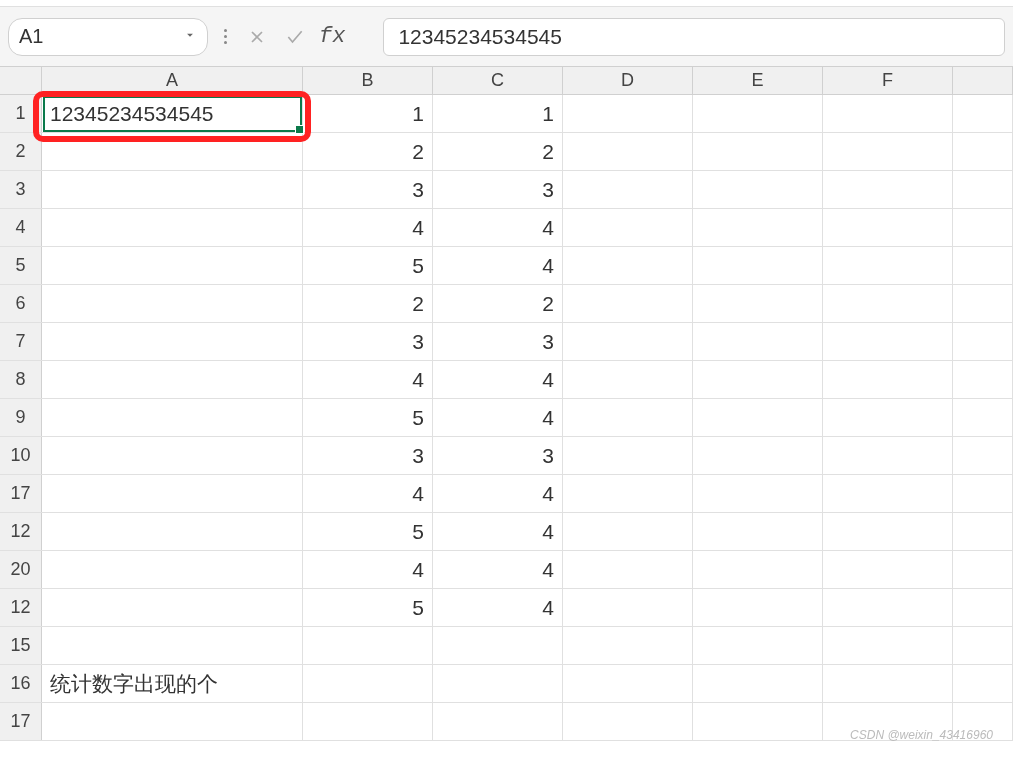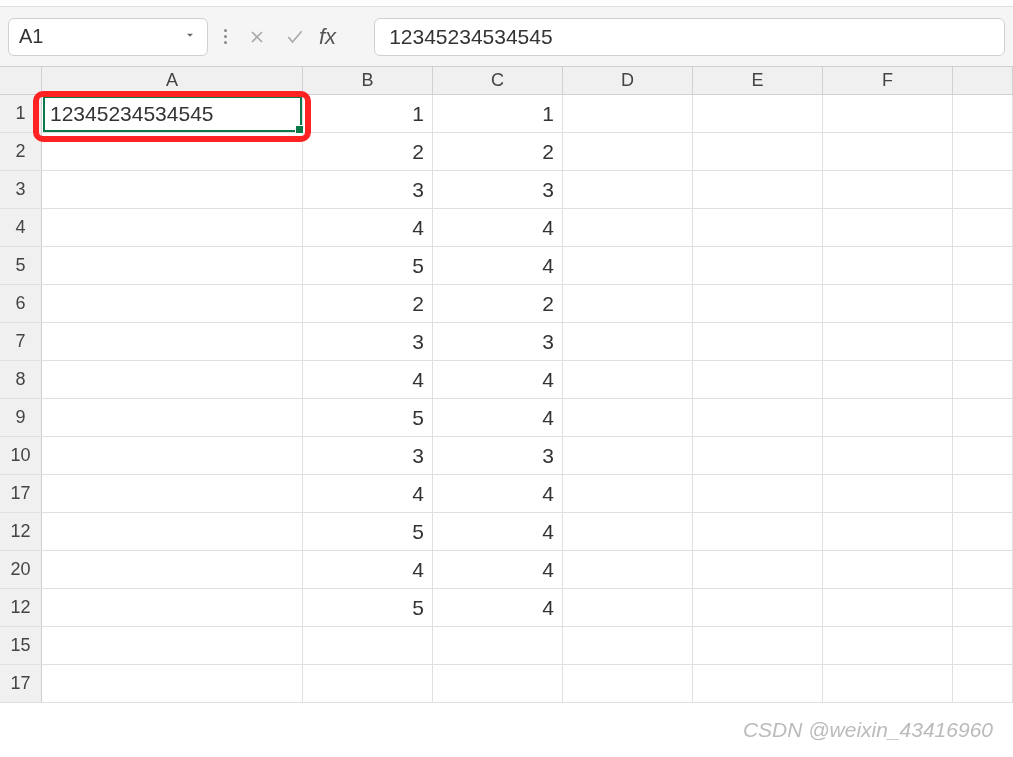--- a/index.html
+++ b/index.html
@@ -26,21 +26,21 @@
       display: flex;
       align-items: center;
       padding: 0 8px;
       border-bottom: 1px solid #d0d0d0;
     }
     .name-box {
       width: 200px;
       height: 38px;
       background: #fff;
       border: 1px solid #d0d0d0;
-      border-radius: 6px;
+      border-radius: 14px;
       display: flex;
       align-items: center;
       padding: 0 10px;
       font-size: 20px;
       color: #333;
       position: relative;
     }
     .name-box-text {
       flex: 1;
     }
@@ -87,21 +87,21 @@
       height: 20px;
       stroke: #aaa;
       fill: none;
       stroke-width: 2;
     }
     .fx-label {
       font-style: italic;
       font-size: 22px;
       color: #555;
       margin-right: 20px;
-      font-family: Liberation Sans, sans-serif;
+      font-family: Liberation Mono, monospace;
     }
     .formula-input {
       flex: 1;
       height: 38px;
       background: #fff;
       border: 1px solid #d0d0d0;
       border-radius: 6px;
       padding: 0 14px;
       font-size: 21px;
       color: #333;
@@ -188,21 +188,21 @@
       width: 7px;
       height: 7px;
       background: #0b7a4b;
       border: 1px solid #fff;
     }
     .watermark {
       position: absolute;
       right: 20px;
       bottom: 15px;
       color: #bbb;
-      font-size: 21px;
+      font-size: 12px;
       font-style: italic;
       z-index: 3;
     }
   </style>
 </head>
 <body>
 
 <div class="top-strip"></div>
 
 <div class="formula-bar-area">
@@ -393,20 +393,30 @@
         <div class="row-header">15</div>
         <div class="cell col-A"></div>
         <div class="cell col-B"></div>
         <div class="cell col-C"></div>
         <div class="cell col-D"></div>
         <div class="cell col-E"></div>
         <div class="cell col-F"></div>
         <div class="cell col-G"></div>
       </div>
       <div class="row">
+        <div class="row-header">16</div>
+        <div class="cell col-A cell-left">统计数字出现的个</div>
+        <div class="cell col-B"></div>
+        <div class="cell col-C"></div>
+        <div class="cell col-D"></div>
+        <div class="cell col-E"></div>
+        <div class="cell col-F"></div>
+        <div class="cell col-G"></div>
+      </div>
+      <div class="row">
         <div class="row-header">17</div>
         <div class="cell col-A"></div>
         <div class="cell col-B"></div>
         <div class="cell col-C"></div>
         <div class="cell col-D"></div>
         <div class="cell col-E"></div>
         <div class="cell col-F"></div>
         <div class="cell col-G"></div>
       </div>
     </div>

